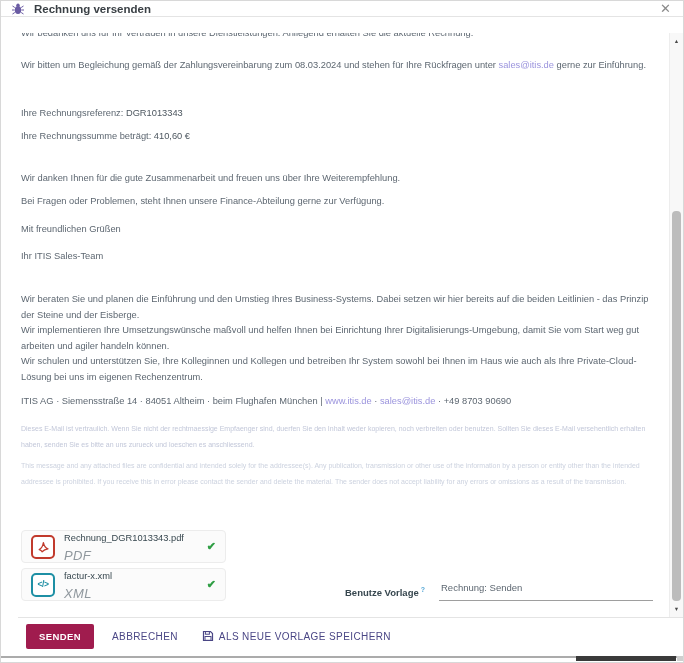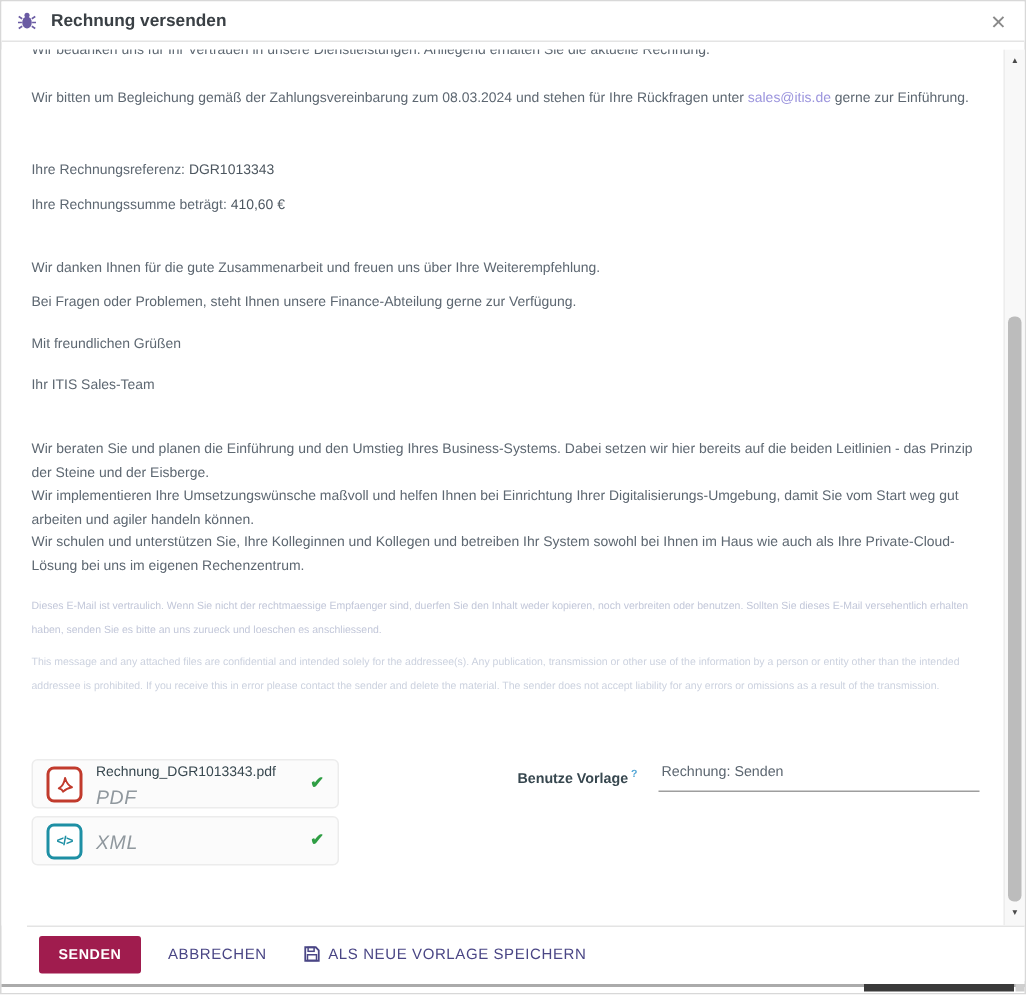--- a/index.html
+++ b/index.html
@@ -3,21 +3,21 @@
 <meta charset="utf-8">
 <style>
   html,body{margin:0;padding:0;}
   body{
     width:684px;height:663px;position:relative;overflow:hidden;
     font-family:"Liberation Sans", sans-serif;background:#fff;
   }
   .dialog{position:absolute;inset:0;background:#fff;border:1px solid #d8d8d8;box-sizing:border-box;}
 
   
-  .hdr{position:absolute;top:0;left:0;right:0;height:27px;border-bottom:1px solid #e4e4e4;
+  .hdr{position:absolute;top:0;left:0;right:0;height:16px;border-bottom:1px solid #e4e4e4;
        display:flex;align-items:center;padding:0 12px 0 10px;box-sizing:border-box;background:#fff;}
   .hdr-ico{width:14px;height:14px;display:inline-flex;}
   .hdr-title{font-size:11.5px;font-weight:bold;color:#3a4045;margin-left:9px;}
   .hdr-close{margin-left:auto;color:#8a8a8a;font-size:13px;line-height:13px;cursor:pointer;}
 
   
   .content{position:absolute;top:32px;left:0;right:0;bottom:45px;overflow:hidden;background:#fff;}
   .email{padding:0 30px 0 20px;font-size:9.3px;color:#5d6771;line-height:15px;}
   .email p{margin:0;}
   .p-intro{margin-top:-7px !important;}
@@ -29,21 +29,21 @@
   .p-closing{margin-top:13px !important;}
   .p-team{margin-top:12px !important;}
   .p-about{margin-top:28px !important;line-height:15.5px;}
   .p-sig{margin-top:9px !important;}
   .p-disc-de{margin-top:12px !important;font-size:7px;line-height:16px;color:#c2c7d9;}
   .p-disc-en{margin-top:5px !important;font-size:7px;line-height:16px;color:#ccd2df;}
   .lnk{color:#9b94dd;text-decoration:none;cursor:pointer;}
   .bld{font-weight:normal;color:#4c565f;}
 
   
-  .bottom-row{display:flex;justify-content:space-between;align-items:flex-start;margin-top:40px;}
+  .bottom-row{display:flex;justify-content:space-between;align-items:flex-end;margin-top:40px;}
   .cards{display:flex;flex-direction:column;gap:5px;}
   .card{width:205px;height:33px;background:#fbfbfb;border:1px solid #ececec;border-radius:4px;
         padding:4px 9px;display:flex;align-items:center;gap:9px;box-sizing:border-box;cursor:pointer;}
   .ficon{width:24px;height:24px;border:2px solid;border-radius:5px;display:flex;align-items:center;
          justify-content:center;box-sizing:border-box;background:#fff;flex:0 0 auto;}
   .ficon.pdf{border-color:#c13a2c;color:#c13a2c;}
   .ficon.xml{border-color:#1d8fa4;color:#1d8fa4;font-weight:bold;font-size:8.5px;letter-spacing:-0.5px;}
   .fmeta{flex:1;min-width:0;}
   .fname{font-size:9.3px;color:#37474f;white-space:nowrap;}
   .ftype{font-size:13px;color:#90989e;margin-top:2px;letter-spacing:.4px;font-style:italic;}
@@ -114,20 +114,21 @@
       <p class="p-support">Bei Fragen oder Problemen, steht Ihnen unsere Finance-Abteilung gerne zur Verfügung.</p>
       <p class="p-closing">Mit freundlichen Grüßen</p>
       <p class="p-team">Ihr ITIS Sales-Team</p>
 
       <p class="p-about">
         <span style="display:block">Wir beraten Sie und planen die Einführung und den Umstieg Ihres Business-Systems. Dabei setzen wir hier bereits auf die beiden Leitlinien - das Prinzip der Steine und der Eisberge.</span>
         <span style="display:block">Wir implementieren Ihre Umsetzungswünsche maßvoll und helfen Ihnen bei Einrichtung Ihrer Digitalisierungs-Umgebung, damit Sie vom Start weg gut arbeiten und agiler handeln können.</span>
         <span style="display:block">Wir schulen und unterstützen Sie, Ihre Kolleginnen und Kollegen und betreiben Ihr System sowohl bei Ihnen im Haus wie auch als Ihre Private-Cloud-Lösung bei uns im eigenen Rechenzentrum.</span>
       </p>
 
+      <p class="p-sig"><span>ITIS AG · Siemensstraße 14 · 84051 Altheim · beim Flughafen München | </span><span class="lnk">www.itis.de</span><span> · </span><span class="lnk">sales@itis.de</span><span> · +49 8703 90690</span></p>
 
       <p class="p-disc-de">Dieses E-Mail ist vertraulich. Wenn Sie nicht der rechtmaessige Empfaenger sind, duerfen Sie den Inhalt weder kopieren, noch verbreiten oder benutzen. Sollten Sie dieses E-Mail versehentlich erhalten haben, senden Sie es bitte an uns zurueck und loeschen es anschliessend.</p>
       <p class="p-disc-en">This message and any attached files are confidential and intended solely for the addressee(s). Any publication, transmission or other use of the information by a person or entity other than the intended addressee is prohibited. If you receive this in error please contact the sender and delete the material. The sender does not accept liability for any errors or omissions as a result of the transmission.</p>
 
       <div class="bottom-row">
         <div class="cards">
 
           <div class="card">
             <span class="ficon pdf">
               <svg width="13" height="13" viewBox="0 0 13 13">
@@ -137,20 +138,21 @@
             <span class="fmeta">
               <span class="fname" style="display:block">Rechnung_DGR1013343.pdf</span>
               <span class="ftype" style="display:block">PDF</span>
             </span>
             <span class="fcheck">✔</span>
           </div>
 
           <div class="card">
             <span class="ficon xml">&lt;/&gt;</span>
             <span class="fmeta">
+              <span class="fname" style="display:block">factur-x.xml</span>
               <span class="ftype" style="display:block">XML</span>
             </span>
             <span class="fcheck">✔</span>
           </div>
 
         </div>
 
         <div class="tpl">
           <span class="tpl-label"><span>Benutze Vorlage</span><span class="tpl-help">?</span></span>
           <input class="tpl-input" type="text" value="Rechnung: Senden" style="">

